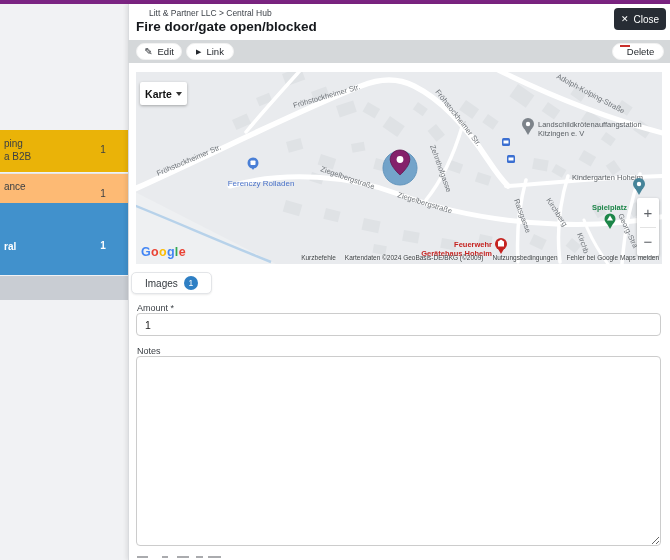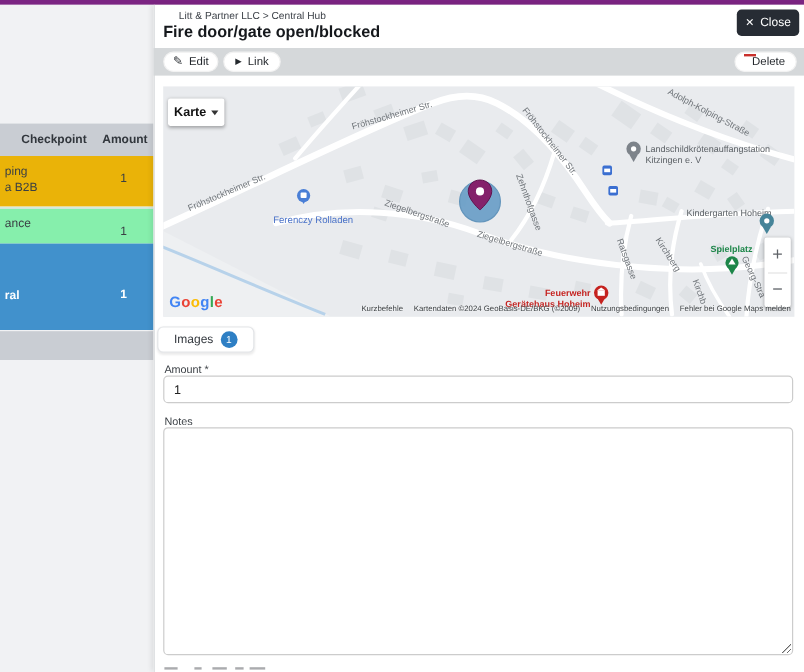--- a/index.html
+++ b/index.html
@@ -11,21 +11,21 @@
 
   
   .sidebar { position:absolute; left:0; top:4px; width:128px; height:556px; background:#f1f2f4; }
   .sb-header { position:absolute; left:0; top:99px; width:128px; height:27px; background:#c9cdd3;
                display:flex; align-items:center; justify-content:flex-end; gap:13px; padding-right:5px;
                font-size:10px; font-weight:bold; color:#31363c; }
   .sb-row { position:absolute; left:0; width:128px; font-size:10px; color:#3a3f44; }
   .sb-row .frag { position:absolute; left:4px; white-space:nowrap; }
   .sb-row .amt { position:absolute; left:90px; width:26px; text-align:center; }
   .row1 { top:126px; height:42px; background:#eab308; }
-  .row2 { top:169px; height:30px; background:#86efac; border-top:1px solid #e4e5e7;}
+  .row2 { top:169px; height:30px; background:#fdba74; border-top:1px solid #e4e5e7;}
   .row3 { top:199px; height:72px; background:#4191cc; color:#fff; font-weight:bold; }
   .sb-footer { position:absolute; left:0; top:272px; width:128px; height:24px; background:#c9cdd3; }
 
   
   .panel { position:absolute; left:128px; top:4px; width:542px; height:556px; background:#fff;
            border-left:1px solid #d9dbde; box-shadow:-2px 0 4px rgba(0,0,0,.08); }
 
   .breadcrumb { position:absolute; left:136px; top:8px; font-size:8.5px; color:#3e434a;padding-left:13px; }
   .page-title { position:absolute; left:136px; top:19px; font-size:13.5px; font-weight:bold; color:#15181c; }
 
@@ -88,24 +88,20 @@
   .clipped-frag { position:absolute; top:556px; height:2px; background:#8d8f93; opacity:.75; }
 </style>
 </head>
 <body>
 
 <div id="screen">
 
   <div class="accent-bar"></div>
 
   <div class="sidebar">
-    <div class="sb-header">
-      <span>Checkpoint</span>
-      <span>Amount</span>
-    </div>
     <div class="sb-row row1">
       <span class="frag" style="top:8px;">ping</span>
       <span class="frag" style="top:21px;text-align:center;">a B2B</span>
       <span class="amt" style="top:14px;">1</span>
     </div>
     <div class="sb-row row2">
       <span class="frag" style="top:7px;">ance</span>
       <span class="amt" style="top:14px;">1</span>
     </div>
     <div class="sb-row row3">

